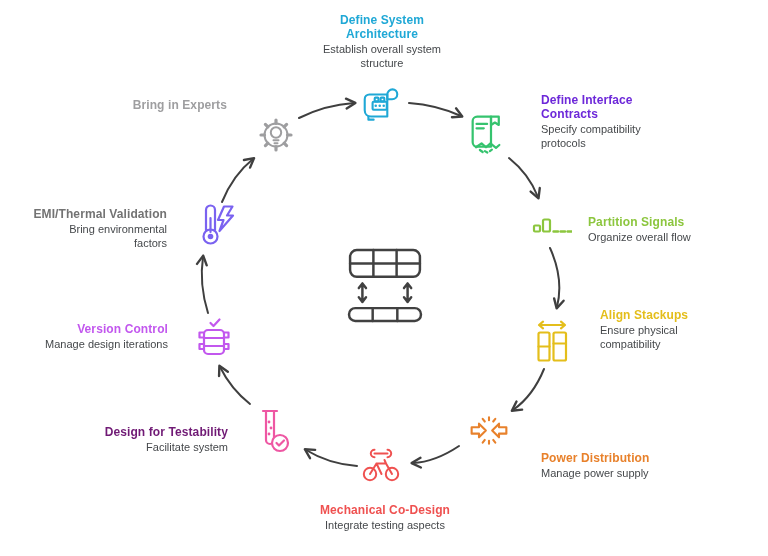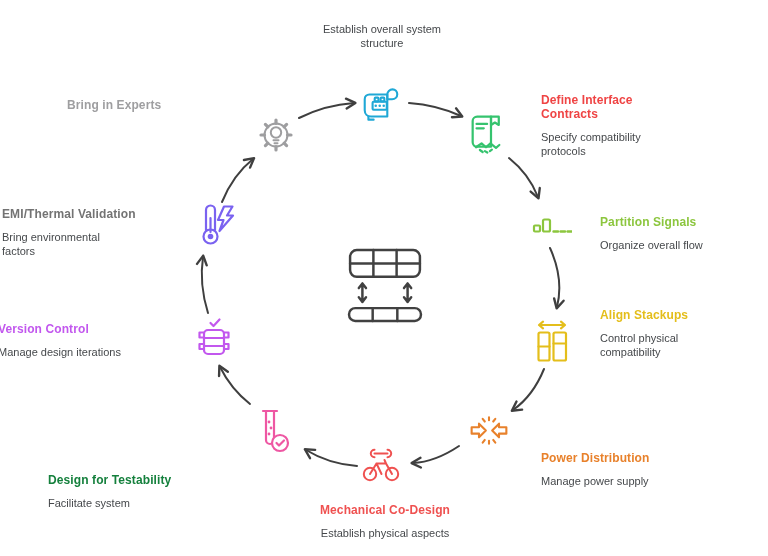--- a/index.html
+++ b/index.html
@@ -3,28 +3,28 @@
 <meta charset="utf-8">
 <style>
   html,body{margin:0;padding:0;background:#ffffff;}
   .canvas{
     position:relative;width:768px;height:556px;background:#ffffff;
     font-family:"Liberation Sans",sans-serif;overflow:hidden;
   }
   .arrows{position:absolute;left:0;top:0;}
   .node{position:absolute;}
   .node-title{font-size:12px;font-weight:700;line-height:1.18;white-space:pre-line;letter-spacing:.1px;}
-  .node-subtitle{font-size:11px;font-weight:500;color:#45484b;line-height:1.25;white-space:pre-line;margin-top:10px;}
-  .align-c{text-align:center}.align-l{text-align:left}.align-r{text-align:left}
+  .node-subtitle{font-size:11px;font-weight:500;color:#45484b;line-height:1.25;white-space:pre-line;margin-top:2px;}
+  .align-c{text-align:center}.align-l{text-align:left}.align-r{text-align:right}
   .icon{position:absolute;display:block;}
   .icon svg{display:block;width:100%;height:100%;}
 
   .n1{left:297px;top:13px;width:170px}
   .n2{left:541px;top:93px;width:160px}
-  .n3{left:600px;top:215px;width:160px}
+  .n3{left:588px;top:215px;width:160px}
   .n4{left:600px;top:308px;width:150px}
   .n5{left:541px;top:451px;width:170px}
   .n6{left:285px;top:503px;width:200px}
   .n7{right:540px;top:425px;width:180px}
   .n8{right:600px;top:322px;width:170px}
   .n9{right:601px;top:207px;width:165px}
   .n10{right:541px;top:98px;width:160px}
 
   .i-blueprint{left:360px;top:86px;width:42px;height:40px}
   .i-contract{left:466px;top:112px;width:40px;height:46px}
@@ -168,54 +168,56 @@
   <span class="icon i-gear" style="color: rgb(158, 158, 160);">
     <svg viewBox="0 0 44 44" fill="none" stroke="currentColor" stroke-width="2" stroke-linecap="round" stroke-linejoin="round">
       <circle cx="22" cy="22" r="11.5"></circle>
       <path d="M33.5,22 H37 M30.1,30.1 L32.6,32.6 M22,33.5 V37 M13.9,30.1 L11.4,32.6 M10.5,22 H7 M13.9,13.9 L11.4,11.4 M22,10.5 V7 M30.1,13.9 L32.6,11.4" stroke-width="3.2"></path>
       <circle cx="22" cy="19.5" r="5.2"></circle>
       <path d="M19.5,27.2 h5 M20.5,30.2 h3"></path>
     </svg>
   </span>
 
   <div class="node n1 align-c">
+    <div class="node-title" style="color: rgb(31, 168, 214);">Define System
+Architecture</div>
     <div class="node-subtitle">Establish overall system
 structure</div>
   </div>
 
   <div class="node n2 align-l">
-    <div class="node-title" style="color: #ef4444;">Define Interface
+    <div class="node-title" style="color: #6d28d9;">Define Interface
 Contracts</div>
     <div class="node-subtitle">Specify compatibility
 protocols</div>
   </div>
 
   <div class="node n3 align-l">
     <div class="node-title" style="color: rgb(140, 198, 62);">Partition Signals</div>
     <div class="node-subtitle">Organize overall flow</div>
   </div>
 
   <div class="node n4 align-l">
     <div class="node-title" style="color: rgb(228, 190, 27);">Align Stackups</div>
-    <div class="node-subtitle">Control physical
+    <div class="node-subtitle">Ensure physical
 compatibility</div>
   </div>
 
   <div class="node n5 align-l">
     <div class="node-title" style="color: rgb(232, 129, 43);">Power Distribution</div>
     <div class="node-subtitle">Manage power supply</div>
   </div>
 
   <div class="node n6 align-c">
     <div class="node-title" style="color: rgb(239, 81, 80);">Mechanical Co-Design</div>
-    <div class="node-subtitle">Establish physical aspects</div>
+    <div class="node-subtitle">Integrate testing aspects</div>
   </div>
 
   <div class="node n7 align-r">
-    <div class="node-title" style="color: #15803d; margin-top: 48px;">Design for Testability</div>
+    <div class="node-title" style="color: #701a75;">Design for Testability</div>
     <div class="node-subtitle">Facilitate system</div>
   </div>
 
   <div class="node n8 align-r">
     <div class="node-title" style="color: rgb(194, 87, 238);">Version Control</div>
     <div class="node-subtitle">Manage design iterations</div>
   </div>
 
   <div class="node n9 align-r">
     <div class="node-title" style="color: #737373;">EMI/Thermal Validation</div>

